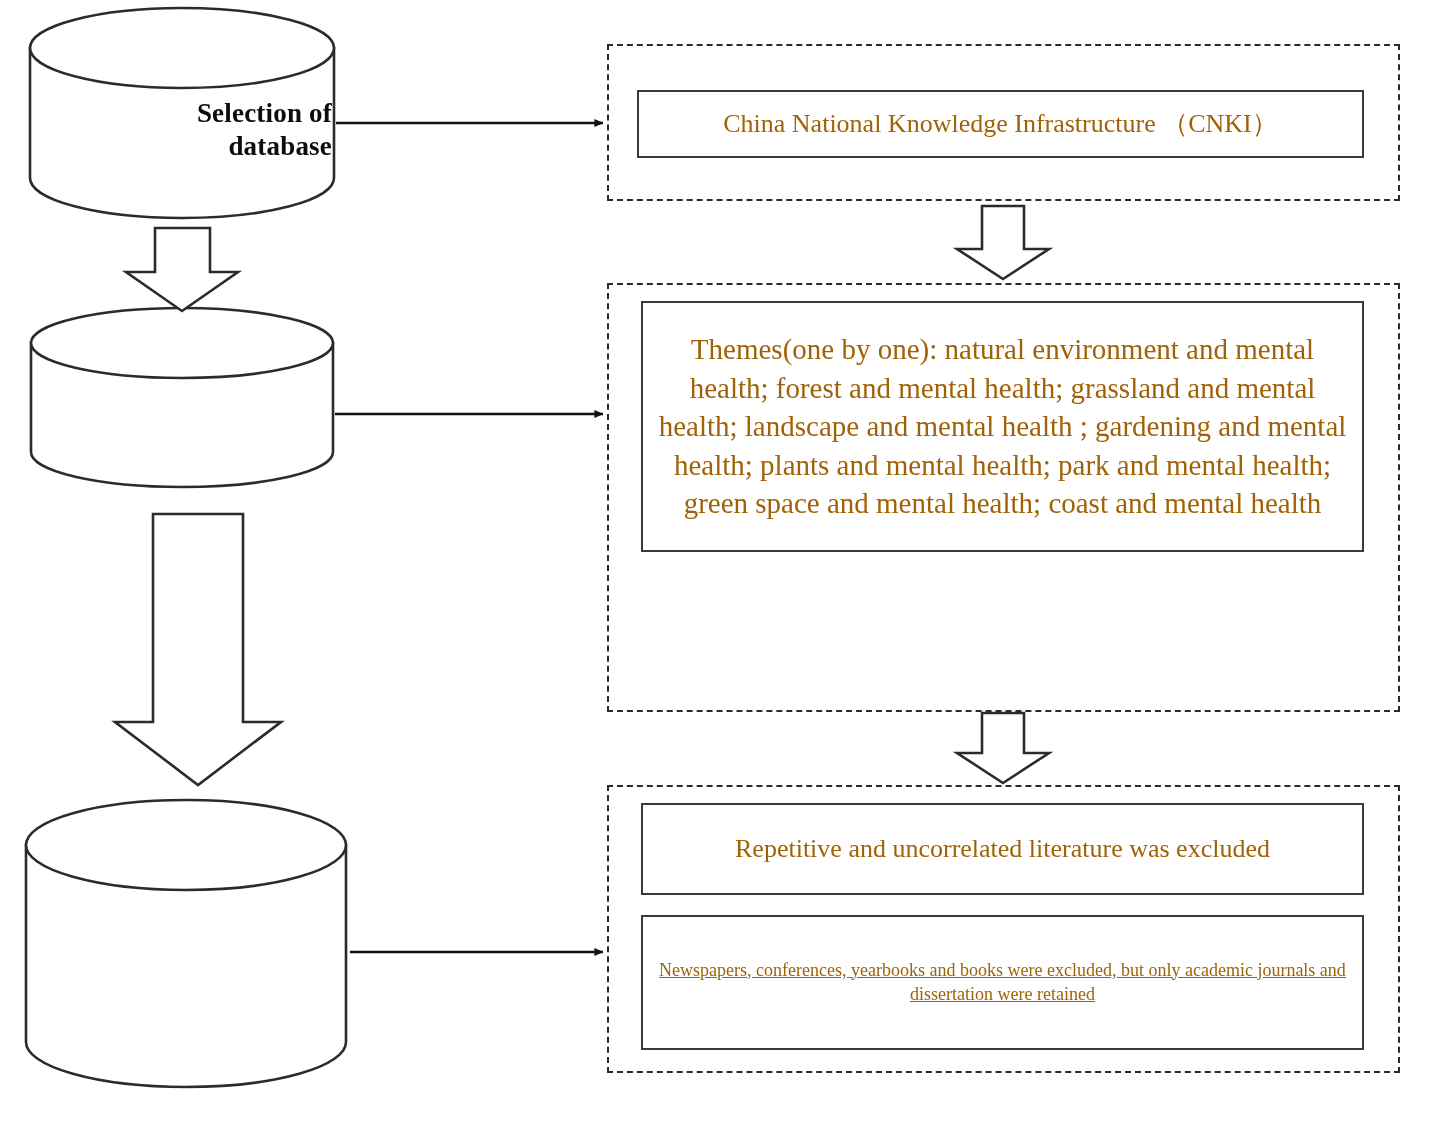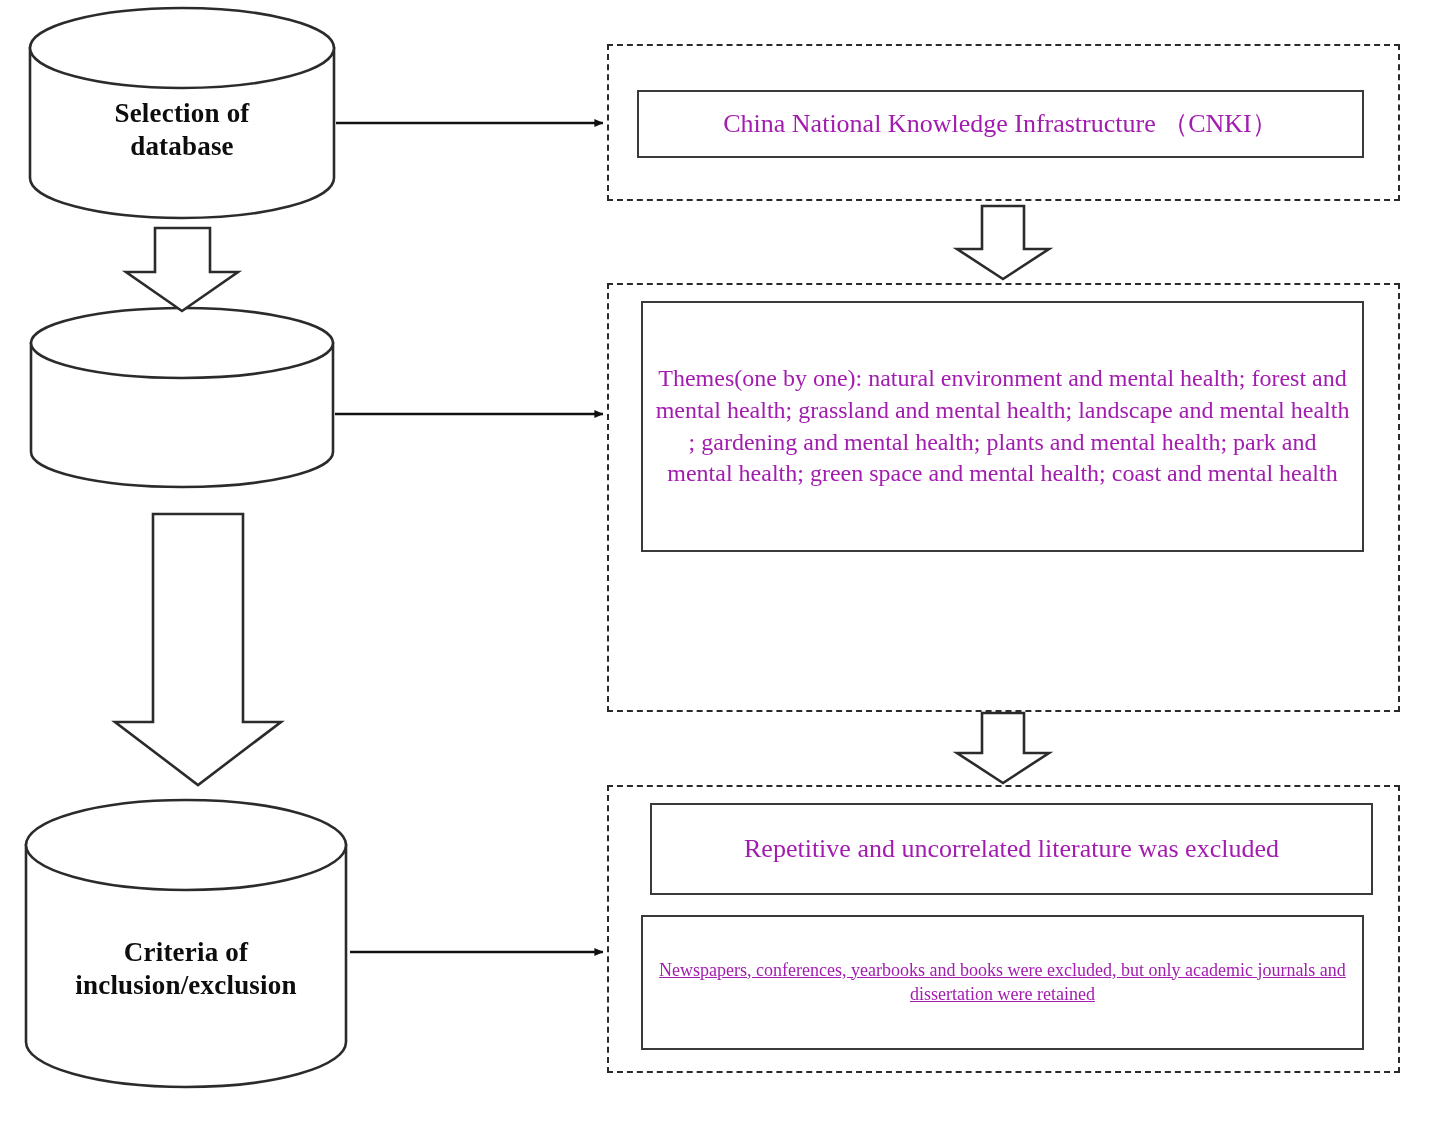--- a/index.html
+++ b/index.html
@@ -24,21 +24,21 @@
     left: 0;
     top: 0;
     width: 1430px;
     height: 1140px;
     pointer-events: none;
   }
 
   
   .cyl-label {
     position: absolute;
-    text-align: center;
+    text-align: right;
     font-weight: bold;
     font-size: 27px;
     line-height: 1.24;
     color: #0d0d0d;
     white-space: pre-line;
     letter-spacing: 0.2px;
   }
 
   
   .dashed-group {
@@ -53,29 +53,29 @@
     position: absolute;
     border: 2.5px solid #3a3a3a;
     background: #ffffff;
     box-sizing: border-box;
     display: flex;
     align-items: center;
     justify-content: center;
     text-align: center;
     font-size: 25px;
     line-height: 1.30;
-    color: #a21caf;
+    color: #a16207;
     padding: 4px 10px;
   }
   .solid-box span {
     display: block;
     width: 100%;
     text-align: center;
   }
-  .box-themes { font-size: 24px; line-height: 1.33; }
+  .box-themes { font-size: 29px; line-height: 1.33; }
   .box-cnki   { font-size: 26px; }
   .box-period { font-size: 26px; }
   .box-excl1  { font-size: 26px; }
   .box-excl2  { font-size: 18px; line-height: 1.33; text-decoration: underline; }
 </style>
 </head>
 <body>
 
 <div id="canvas">
 
@@ -111,34 +111,32 @@
 
     <path d="M982,206 L1024,206 L1024,249 L1049,249 L1003,279 L957,249 L982,249 Z" fill="#ffffff" stroke="#2b2b2b" stroke-width="2.6" stroke-linejoin="miter"></path>
 
     <path d="M982,713 L1024,713 L1024,753 L1049,753 L1003,783 L957,753 L982,753 Z" fill="#ffffff" stroke="#2b2b2b" stroke-width="2.6" stroke-linejoin="miter"></path>
   </svg>
 
   <div class="cyl-label" style="left:32px; top:97px; width:300px;">Selection of
 database</div>
 
 
-  <div class="cyl-label" style="left:18px; top:936px; width:336px;">Criteria of
-inclusion/exclusion</div>
 
   <div class="dashed-group" style="left:607px; top:44px; width:793px; height:157px;"></div>
   <div class="solid-box box-cnki" style="left:637px; top:90px; width:727px; height:68px;">
     <span>China National Knowledge Infrastructure （CNKI）</span>
   </div>
 
   <div class="dashed-group" style="left:607px; top:283px; width:793px; height:429px;"></div>
   <div class="solid-box box-themes" style="left:641px; top:301px; width:723px; height:251px;">
     <span>Themes(one by one): natural environment and mental health; forest and mental health; grassland and mental health; landscape and mental health ; gardening and mental health; plants and mental health; park and mental health; green space and mental health; coast and mental health</span>
   </div>
 
   <div class="dashed-group" style="left:607px; top:785px; width:793px; height:288px;"></div>
-  <div class="solid-box box-excl1" style="left:641px; top:803px; width:723px; height:92px;margin-left:9px;">
+  <div class="solid-box box-excl1" style="left:641px; top:803px; width:723px; height:92px;">
     <span>Repetitive and uncorrelated literature was excluded</span>
   </div>
   <div class="solid-box box-excl2" style="left:641px; top:915px; width:723px; height:135px;">
     <span>Newspapers, conferences, yearbooks and books were excluded, but only academic journals and dissertation were retained</span>
   </div>
 
 </div>
 
 </body></html>

